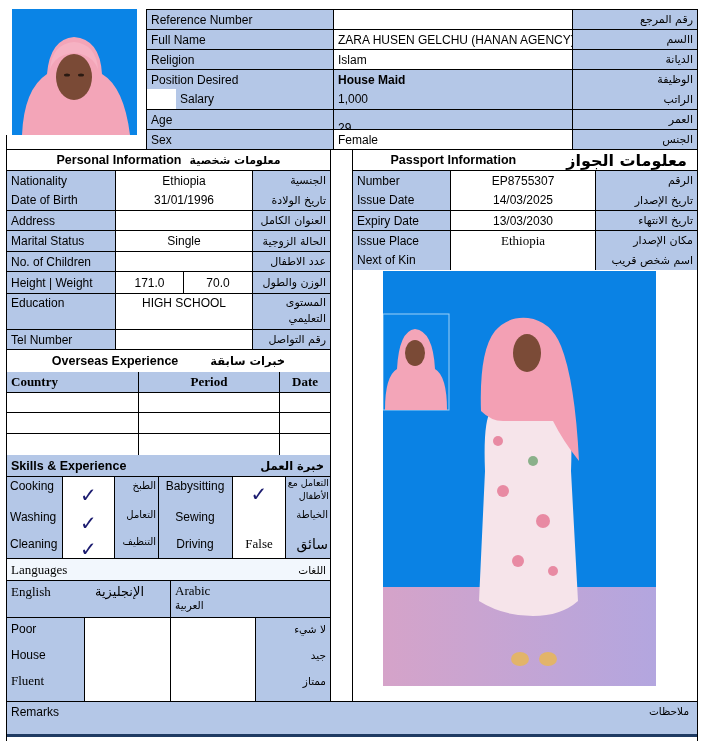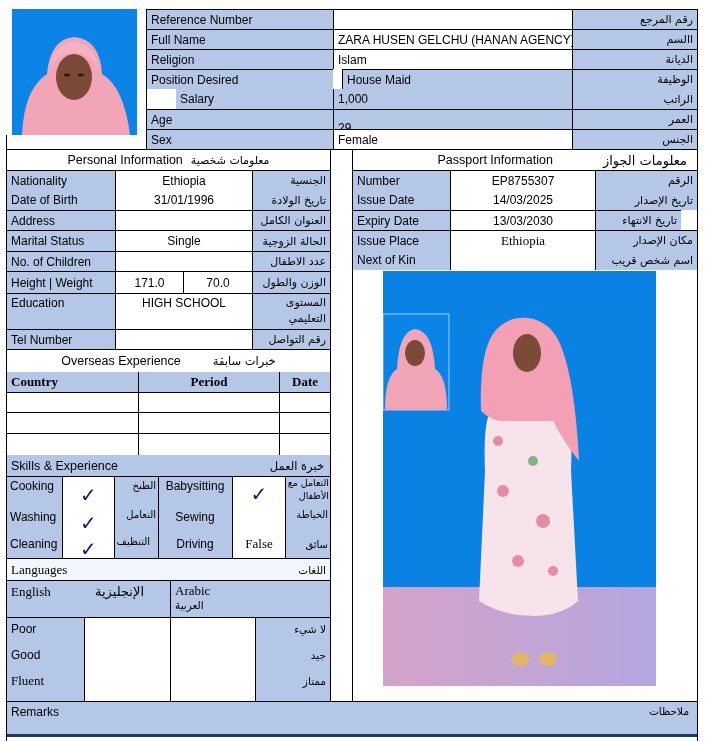--- a/index.html
+++ b/index.html
@@ -11,21 +11,21 @@
   .ar { direction: rtl; justify-content: flex-start; font-family: "DejaVu Sans", sans-serif; font-size: 11px; }
   .center { justify-content: center; }
   .serif { font-family: "Liberation Serif", serif; }
   .bl { border-left: 1px solid #000; }
   .br { border-right: 1px solid #000; }
   .bt { border-top: 1px solid #000; }
   .hline { position: absolute; height: 1px; background: #000; }
   .vline { position: absolute; width: 1px; background: #000; }
   .photo { position: absolute; overflow: hidden; }
   .check { font-size: 20px; color: #1a1a6e; font-family: "DejaVu Sans", sans-serif; }
-  .title-bold { font-weight: normal; font-size: 12.5px; }
+  .title-bold { font-weight: bold; font-size: 12.5px; }
 </style>
 </head>
 <body>
 
 <div class="photo" style="left:12px;top:9px;width:125px;height:126px;background:#0a84e6;">
   <svg width="125" height="126" viewBox="0 0 125 126">
     <rect width="125" height="126" fill="#0a84e6"></rect>
     <path d="M10 126 Q12 80 35 65 Q38 30 62 28 Q88 30 90 65 Q112 78 118 126 Z" fill="#f3a5b8"></path>
     <ellipse cx="62" cy="68" rx="18" ry="23" fill="#7a4a36"></ellipse>
     <path d="M38 60 Q40 35 62 33 Q84 35 86 60 Q80 45 62 44 Q44 45 38 60 Z" fill="#f6b2c3"></path>
@@ -46,21 +46,21 @@
 
   <div class="cell lb bt" style="left:147px;top:29px;width:186px;height:20px;">Full Name</div>
   <div class="cell wh bl bt" style="left:333px;top:29px;width:239px;height:20px;">ZARA HUSEN GELCHU (HANAN AGENCY)</div>
   <div class="cell lb ar bl bt" style="left:572px;top:29px;width:125px;height:20px;">االسم</div>
 
   <div class="cell lb bt" style="left:147px;top:49px;width:186px;height:20px;">Religion</div>
   <div class="cell wh bl bt" style="left:333px;top:49px;width:239px;height:20px;">Islam</div>
   <div class="cell lb ar bl bt" style="left:572px;top:49px;width:125px;height:20px;">الديانة</div>
 
   <div class="cell lb bt" style="left:147px;top:69px;width:186px;height:20px;">Position Desired</div>
-  <div class="cell lb bl bt" style="left:342px;top:69px;width:239px;height:20px;">House Maid</div>
+  <div class="cell lb bl bt" style="left:333px;top:69px;width:239px;height:20px;font-weight:bold;">House Maid</div>
   <div class="cell lb ar bl bt" style="left:572px;top:69px;width:125px;height:20px;">الوظيفة</div>
 
   <div class="cell lb" style="left:147px;top:89px;width:186px;height:20px;margin-left:29px;">Salary</div>
   <div class="cell lb bl" style="left:333px;top:89px;width:239px;height:20px;">1,000</div>
   <div class="cell lb ar bl" style="left:572px;top:89px;width:125px;height:20px;">الراتب</div>
 
   <div class="cell lb bt" style="left:147px;top:109px;width:186px;height:20px;">Age</div>
   <div class="cell lb bl bt" style="left:333px;top:109px;width:239px;height:36px;">29</div>
   <div class="cell lb ar bl bt" style="left:572px;top:109px;width:125px;height:20px;">العمر</div>
 
@@ -155,33 +155,33 @@
   <div class="cell" style="left:7px;top:477px;width:55px;height:18px;padding:0 3px;">Cooking</div>
   <div class="cell center check" style="left:62px;top:484px;width:53px;height:22px;">✓</div>
   <div class="cell ar" style="left:115px;top:477px;width:43px;height:16px;font-size:10px;padding:0 2px;">الطبخ</div>
 
   <div class="cell" style="left:7px;top:508px;width:55px;height:18px;padding:0 3px;">Washing</div>
   <div class="cell center check" style="left:62px;top:512px;width:53px;height:22px;">✓</div>
   <div class="cell ar" style="left:115px;top:506px;width:43px;height:16px;font-size:10px;padding:0 2px;">التعامل</div>
 
   <div class="cell" style="left:7px;top:535px;width:55px;height:18px;padding:0 3px;">Cleaning</div>
   <div class="cell center check" style="left:62px;top:538px;width:53px;height:22px;">✓</div>
-  <div class="cell ar" style="left:115px;top:533px;width:43px;height:16px;font-size:10px;padding:0 8px;">التنظيف</div>
+  <div class="cell ar" style="left:115px;top:533px;width:43px;height:16px;font-size:10px;padding:0 2px;">التنظيف</div>
 
   <div class="cell center" style="left:158px;top:477px;width:74px;height:18px;">Babysitting</div>
   <div class="cell center check" style="left:232px;top:483px;width:54px;height:22px;">✓</div>
   <div class="cell ar" style="left:286px;top:476px;width:44px;height:28px;font-size:9.5px;padding:0 1px;white-space:normal;line-height:13px;align-items:flex-start;">التعامل مع الأطفال</div>
 
   <div class="cell center" style="left:158px;top:508px;width:74px;height:18px;">Sewing</div>
   <div class="cell center" style="left:232px;top:508px;width:54px;height:18px;"></div>
   <div class="cell ar" style="left:286px;top:506px;width:44px;height:16px;font-size:10px;padding:0 2px;">الخياطة</div>
 
   <div class="cell center" style="left:158px;top:535px;width:74px;height:18px;">Driving</div>
   <div class="cell center serif" style="left:232px;top:535px;width:54px;height:18px;font-size:13px;">False</div>
-  <div class="cell ar" style="left:286px;top:535px;width:44px;height:18px;font-size:10px;padding:0 2px;">سائق</div>
+  <div class="cell ar" style="left:286px;top:535px;width:44px;height:18px;font-size:14px;padding:0 2px;">سائق</div>
 </div>
 
 <div>
   <div class="hline" style="left:7px;top:558px;width:323px;"></div>
   <div class="cell serif" style="left:7px;top:559px;width:323px;height:21px;justify-content:space-between;background:#f2f7fd;font-size:13px;">
     <span>Languages</span>
     <span style="font-family:'DejaVu Sans',sans-serif;font-size:10.5px;">اللغات</span>
   </div>
   <div class="hline" style="left:7px;top:580px;width:323px;"></div>
 
@@ -194,47 +194,47 @@
     <span style="font-family:'DejaVu Sans',sans-serif;font-size:10.5px;">العربية</span>
   </div>
   <div class="hline" style="left:7px;top:617px;width:323px;"></div>
 
   <div class="abs lb" style="left:7px;top:618px;width:77px;height:83px;"></div>
   <div class="abs wh bl" style="left:84px;top:618px;width:86px;height:83px;"></div>
   <div class="abs wh bl" style="left:170px;top:618px;width:85px;height:83px;"></div>
   <div class="abs lb bl" style="left:255px;top:618px;width:75px;height:83px;"></div>
 
   <div class="cell" style="left:7px;top:620px;width:77px;height:18px;">Poor</div>
-  <div class="cell" style="left:7px;top:646px;width:77px;height:18px;">Good</div>
+  <div class="cell" style="left:7px;top:646px;width:77px;height:18px;">House</div>
   <div class="cell serif" style="left:7px;top:672px;width:77px;height:18px;font-size:13px;">Fluent</div>
 
   <div class="cell ar" style="left:255px;top:620px;width:75px;height:18px;font-size:10.5px;">لا شيء</div>
   <div class="cell ar" style="left:255px;top:646px;width:75px;height:18px;font-size:10.5px;">جيد</div>
   <div class="cell ar" style="left:255px;top:672px;width:75px;height:18px;font-size:10.5px;">ممتاز</div>
 </div>
 
 <div>
   <div class="vline" style="left:352px;top:149px;height:552px;"></div>
   <div class="cell wh title-bold" style="left:353px;top:150px;width:344px;height:20px;justify-content:flex-end;gap:50px;padding-right:10px;">
     <span>Passport Information</span>
-    <span style="font-family:'DejaVu Sans',sans-serif;font-size:13px;">معلومات الجواز</span>
+    <span style="font-family:'DejaVu Sans',sans-serif;font-size:16px;">معلومات الجواز</span>
   </div>
   <div class="hline" style="left:353px;top:170px;width:344px;"></div>
 
   <div class="cell lb" style="left:353px;top:171px;width:97px;height:19px;">Number</div>
   <div class="cell wh center bl" style="left:450px;top:171px;width:145px;height:19px;">EP8755307</div>
   <div class="cell lb ar bl" style="left:595px;top:171px;width:102px;height:19px;">الرقم</div>
 
   <div class="cell lb" style="left:353px;top:190px;width:97px;height:20px;">Issue Date</div>
   <div class="cell wh center bl" style="left:450px;top:190px;width:145px;height:20px;">14/03/2025</div>
   <div class="cell lb ar bl" style="left:595px;top:190px;width:102px;height:20px;">تاريخ الإصدار</div>
 
   <div class="cell lb bt" style="left:353px;top:210px;width:97px;height:20px;">Expiry Date</div>
   <div class="cell wh center bl bt" style="left:450px;top:210px;width:145px;height:20px;">13/03/2030</div>
-  <div class="cell lb ar bl bt" style="left:595px;top:210px;width:86px;height:20px;">تاريخ الانتهاء</div>
+  <div class="cell lb ar bl bt" style="left:595px;top:210px;width:102px;height:20px;">تاريخ الانتهاء</div>
 
   <div class="cell lb bt" style="left:353px;top:230px;width:97px;height:20px;">Issue Place</div>
   <div class="cell wh center bl bt serif" style="left:450px;top:230px;width:145px;height:20px;font-size:13px;">Ethiopia</div>
   <div class="cell lb ar bl bt" style="left:595px;top:230px;width:102px;height:20px;">مكان الإصدار</div>
 
   <div class="cell lb" style="left:353px;top:250px;width:97px;height:20px;">Next of Kin</div>
   <div class="cell wh bl" style="left:450px;top:250px;width:145px;height:20px;"></div>
   <div class="cell lb ar bl" style="left:595px;top:250px;width:102px;height:20px;">اسم شخص قريب</div>
 
   <div class="photo" style="left:383px;top:271px;width:273px;height:415px;">

